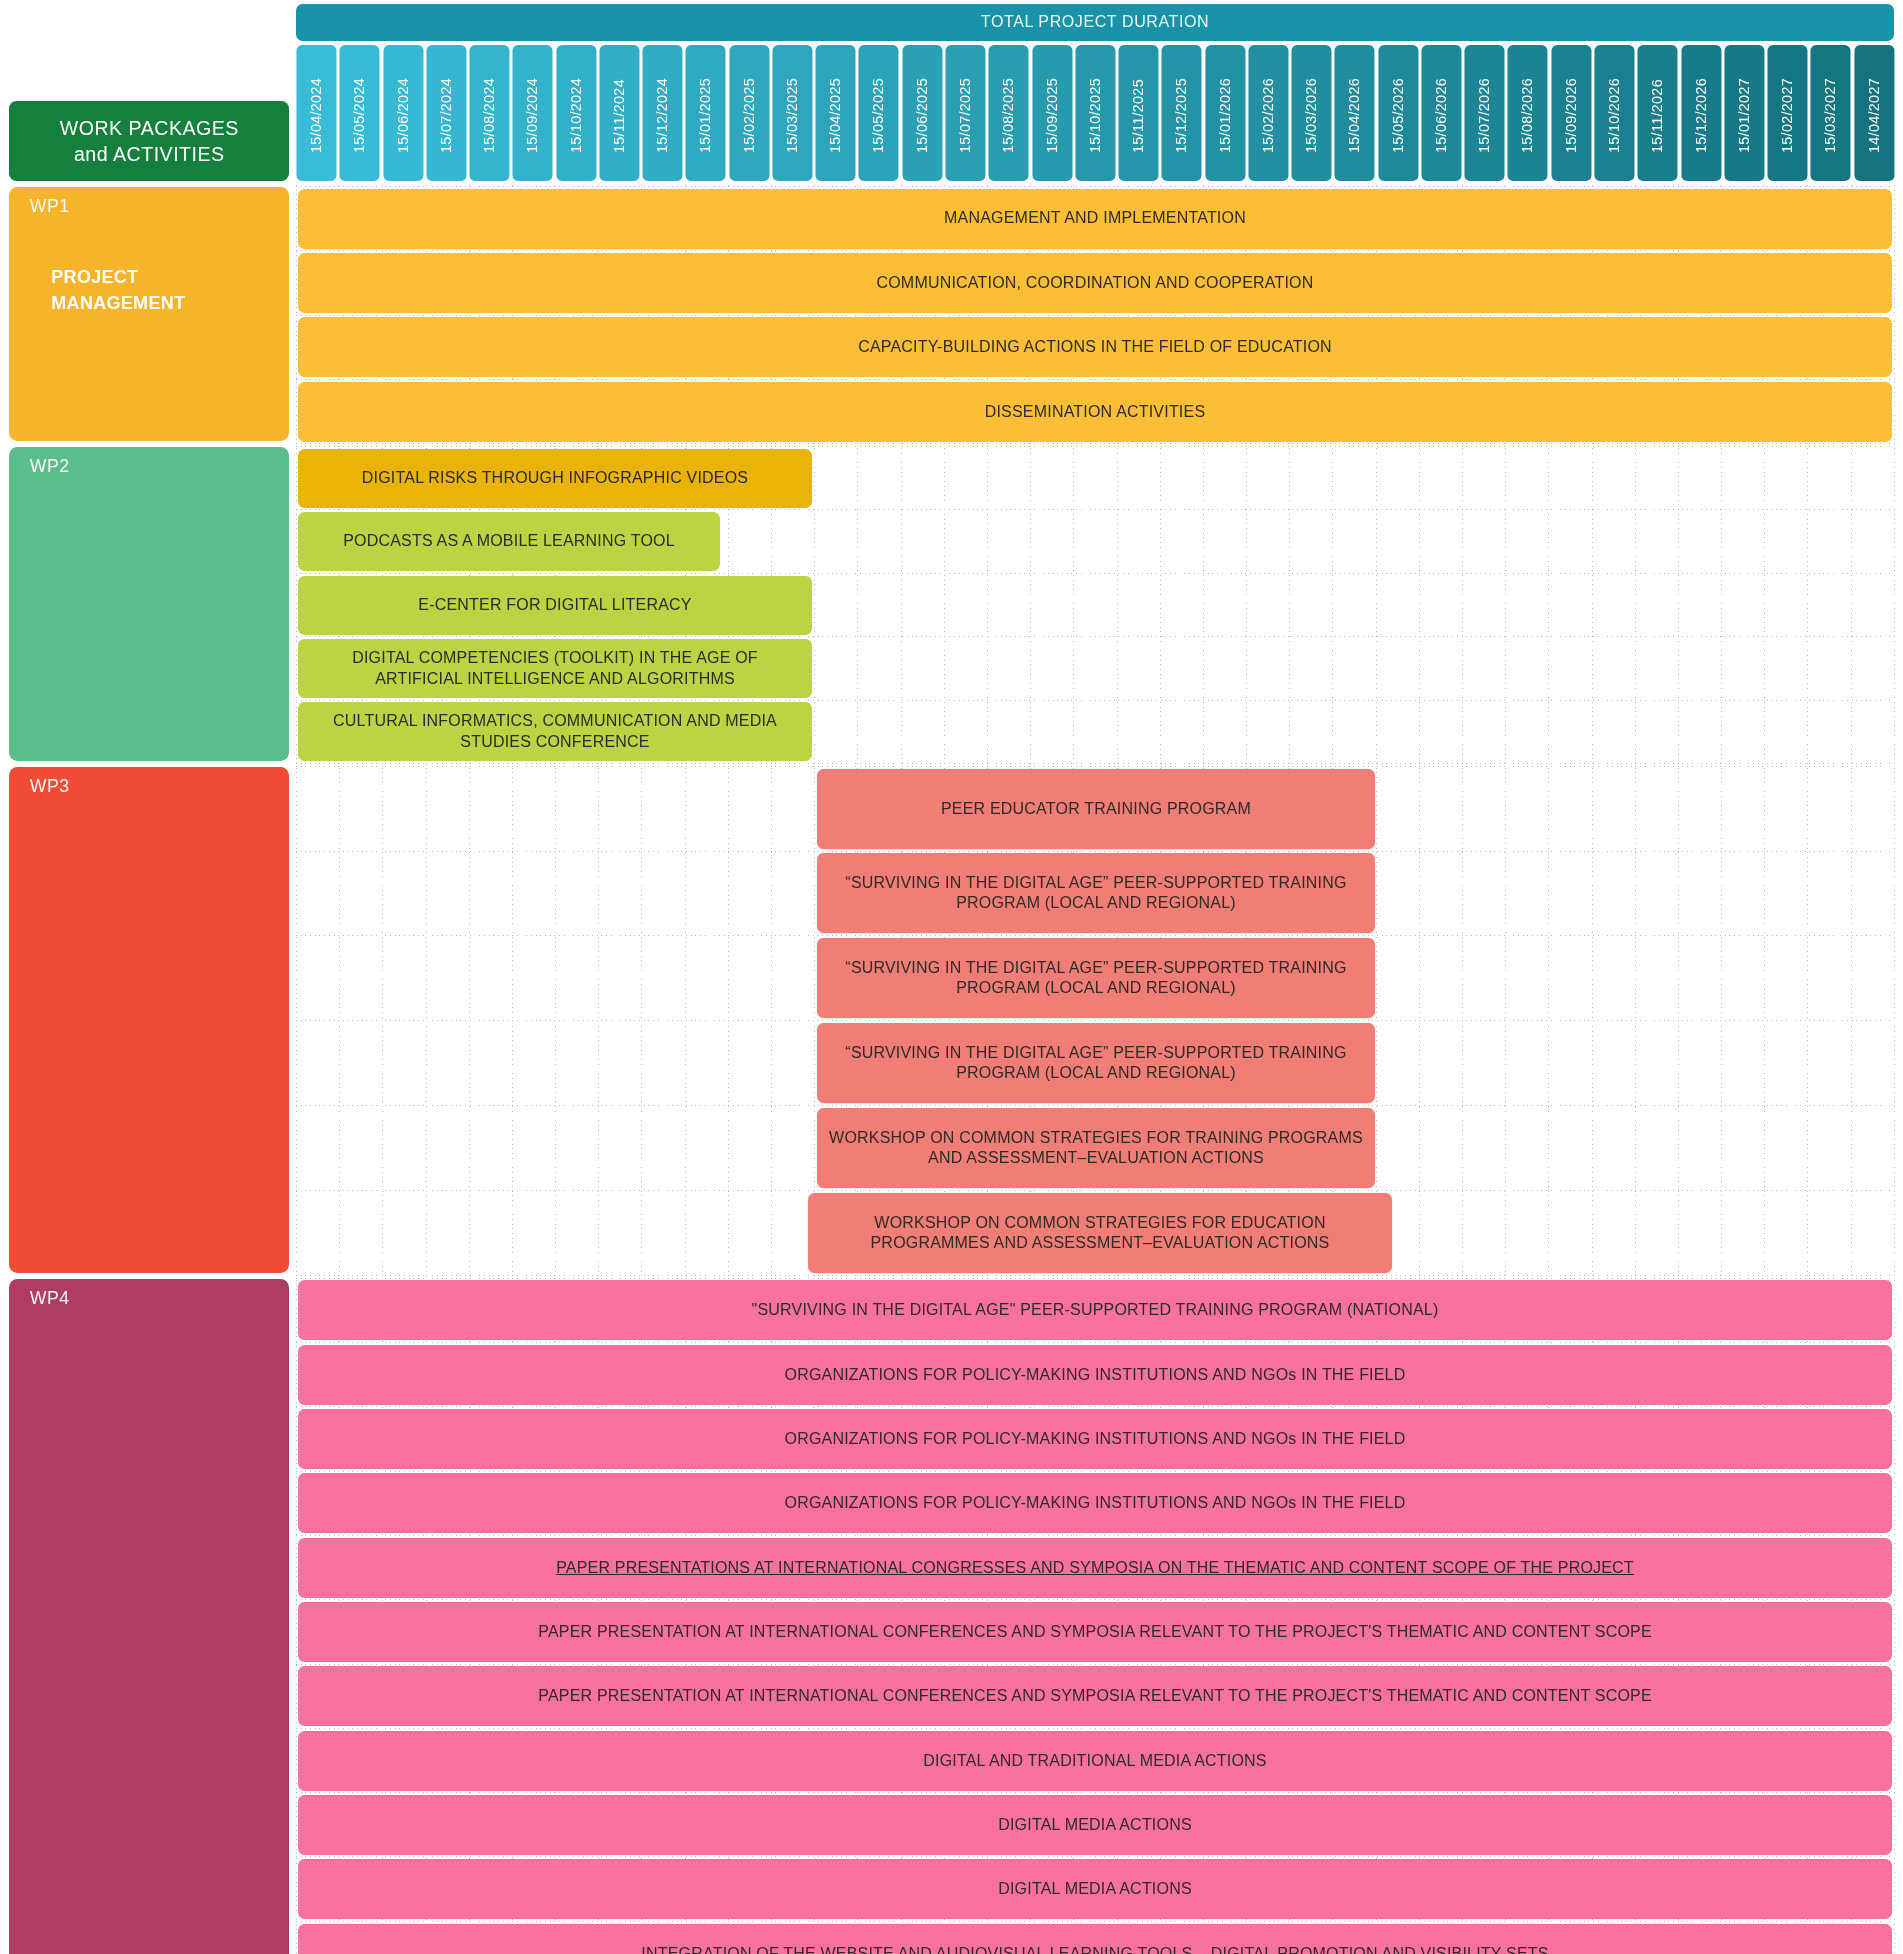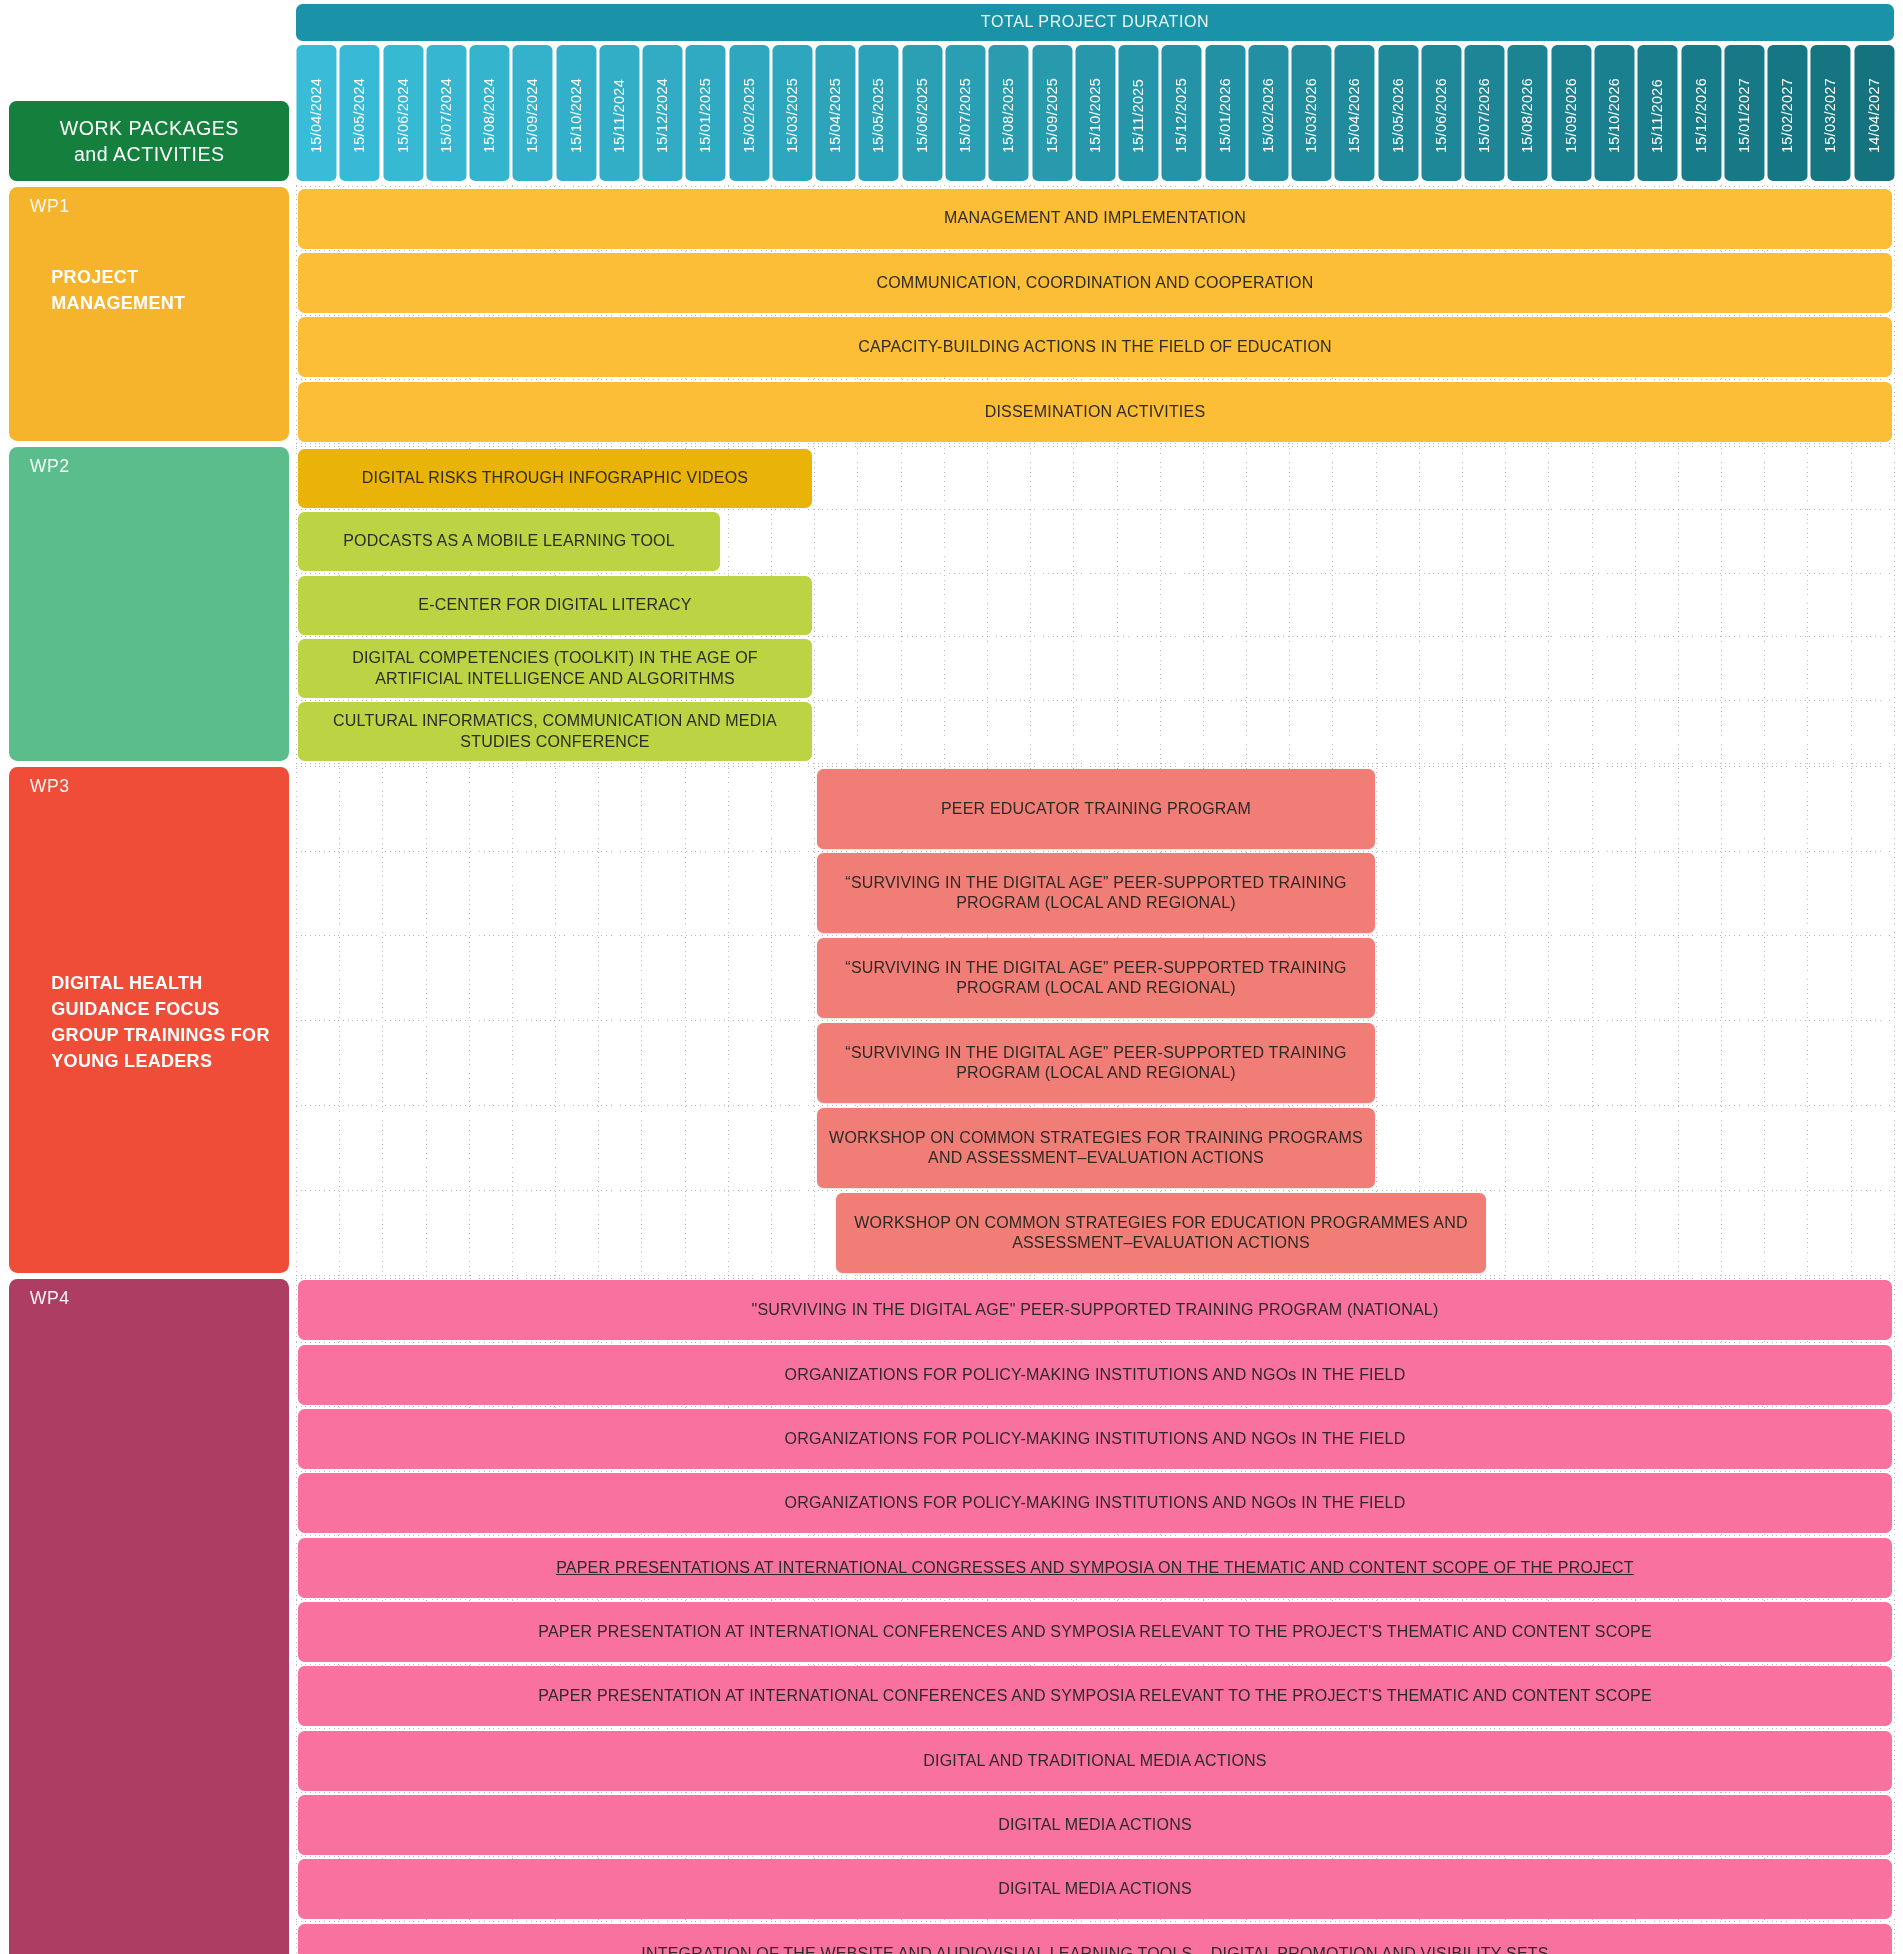--- a/index.html
+++ b/index.html
@@ -247,28 +247,27 @@
         <div class="bar" style="background: rgb(188, 211, 67); left: 298px; width: 514px; top: 517px; height: 59px;">CULTURAL INFORMATICS, COMMUNICATION AND MEDIA STUDIES CONFERENCE</div>
         <div class="hline" style="top: 581px;"></div>
         <div class="hline" style="top: 666px;"></div>
         <div class="hline" style="top: 750px;"></div>
         <div class="hline" style="top: 835px;"></div>
         <div class="hline" style="top: 920px;"></div>
         <div class="hline" style="top: 1005px;"></div>
         <div class="hline" style="top: 1090px;"></div>
         <div class="wpblock" style="background: rgb(239, 77, 56); top: 582px; height: 506px;">
           <div class="code">WP3</div>
-          <div class="title" style="top: 203px;">DIGITAL HEALTH GUIDANCE FOCUS GROUP TRAININGS FOR YOUNG LEADERS</div>
         </div>
         <div class="bar" style="background: rgb(240, 126, 118); left: 817px; width: 558px; top: 584px; height: 80px; box-shadow: rgba(0, 0, 0, 0.12) 0px 0.9px 1.9px;">PEER EDUCATOR TRAINING PROGRAM</div>
         <div class="bar" style="background: rgb(240, 126, 118); left: 817px; width: 558px; top: 668px; height: 80px; box-shadow: rgba(0, 0, 0, 0.12) 0px 0.9px 1.9px;">“SURVIVING IN THE DIGITAL AGE” PEER-SUPPORTED TRAINING PROGRAM (LOCAL AND REGIONAL)</div>
         <div class="bar" style="background: rgb(240, 126, 118); left: 817px; width: 558px; top: 753px; height: 80px; box-shadow: rgba(0, 0, 0, 0.12) 0px 0.9px 1.9px;">“SURVIVING IN THE DIGITAL AGE” PEER-SUPPORTED TRAINING PROGRAM (LOCAL AND REGIONAL)</div>
         <div class="bar" style="background: rgb(240, 126, 118); left: 817px; width: 558px; top: 838px; height: 80px; box-shadow: rgba(0, 0, 0, 0.12) 0px 0.9px 1.9px;">“SURVIVING IN THE DIGITAL AGE” PEER-SUPPORTED TRAINING PROGRAM (LOCAL AND REGIONAL)</div>
         <div class="bar" style="background: rgb(240, 126, 118); left: 817px; width: 558px; top: 923px; height: 80px; box-shadow: rgba(0, 0, 0, 0.12) 0px 0.9px 1.9px;">WORKSHOP ON COMMON STRATEGIES FOR TRAINING PROGRAMS AND ASSESSMENT–EVALUATION ACTIONS</div>
-        <div class="bar" style="background: rgb(240, 126, 118); left: 836px; width: 650px; top: 1008px; height: 80px; box-shadow: rgba(0, 0, 0, 0.12) 0px 0.9px 1.9px;">WORKSHOP ON COMMON STRATEGIES FOR EDUCATION PROGRAMMES AND ASSESSMENT–EVALUATION ACTIONS</div>
+        <div class="bar" style="background: rgb(240, 126, 118); left: 808px; width: 584px; top: 1008px; height: 80px; box-shadow: rgba(0, 0, 0, 0.12) 0px 0.9px 1.9px;">WORKSHOP ON COMMON STRATEGIES FOR EDUCATION PROGRAMMES AND ASSESSMENT–EVALUATION ACTIONS</div>
         <div class="hline" style="top: 1093px;"></div>
         <div class="hline" style="top: 1157px;"></div>
         <div class="hline" style="top: 1221px;"></div>
         <div class="hline" style="top: 1286px;"></div>
         <div class="hline" style="top: 1350px;"></div>
         <div class="hline" style="top: 1414px;"></div>
         <div class="hline" style="top: 1479px;"></div>
         <div class="hline" style="top: 1543px;"></div>
         <div class="hline" style="top: 1607px;"></div>
         <div class="hline" style="top: 1671px;"></div>

